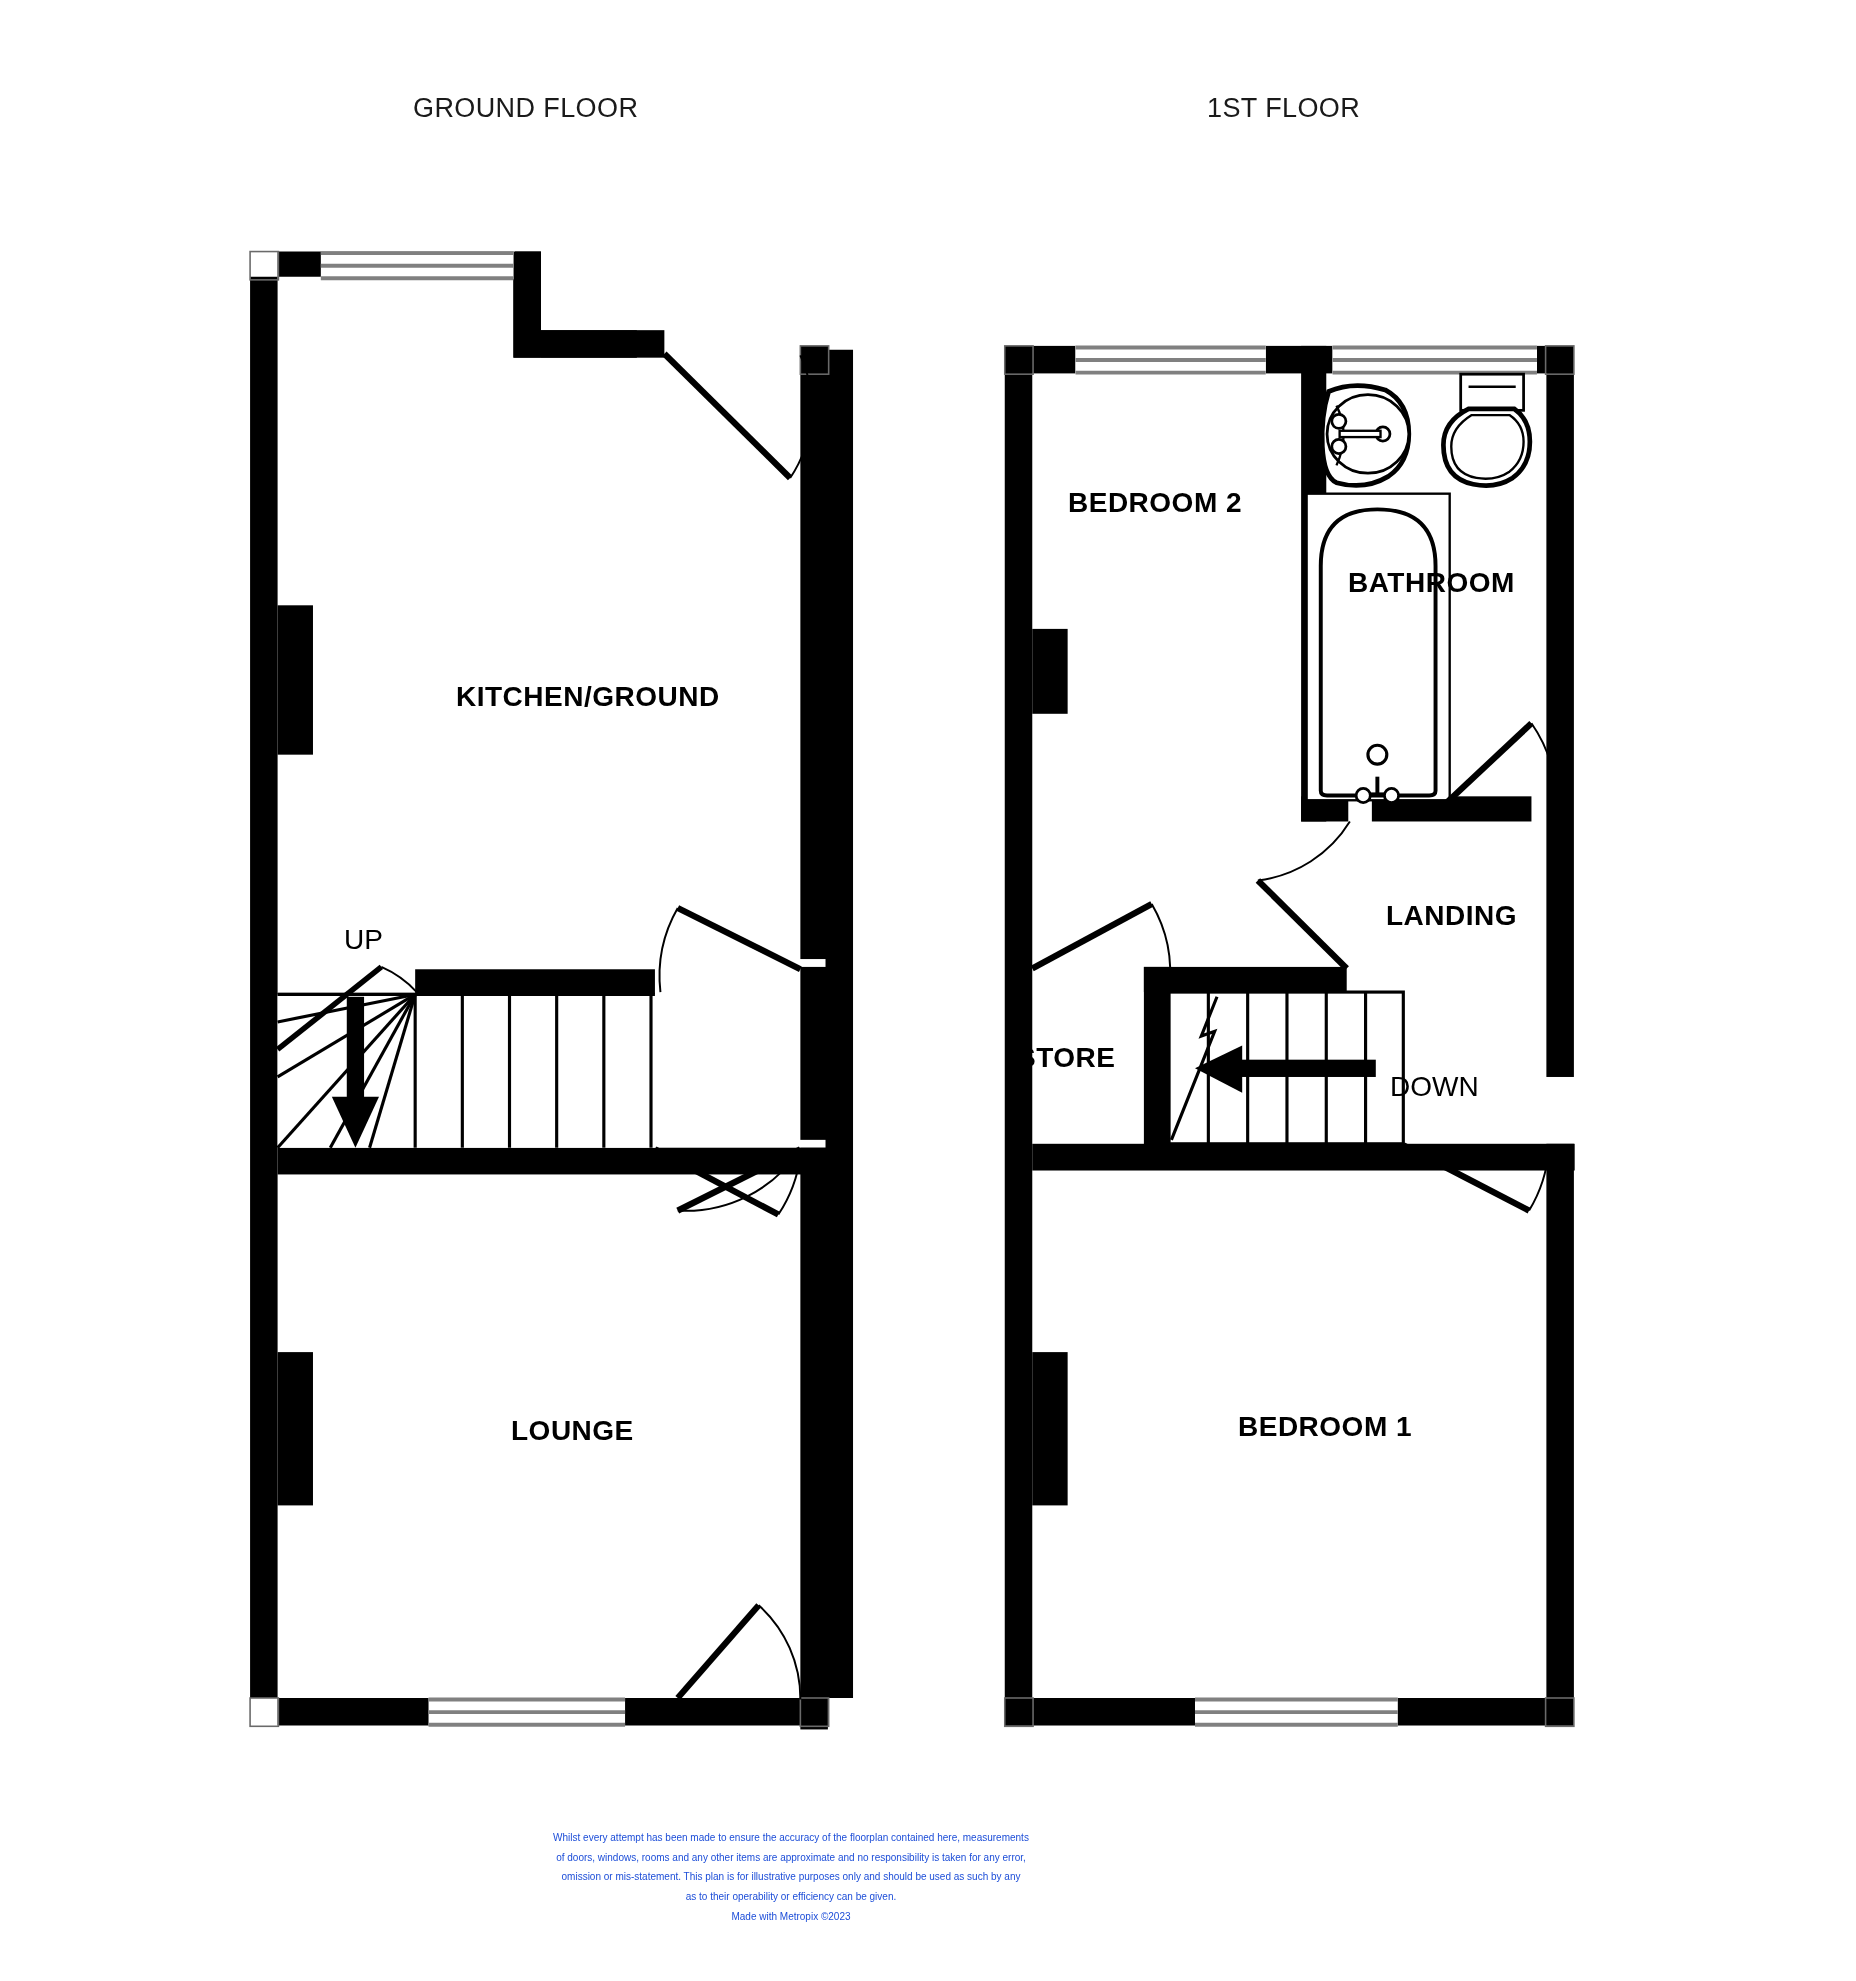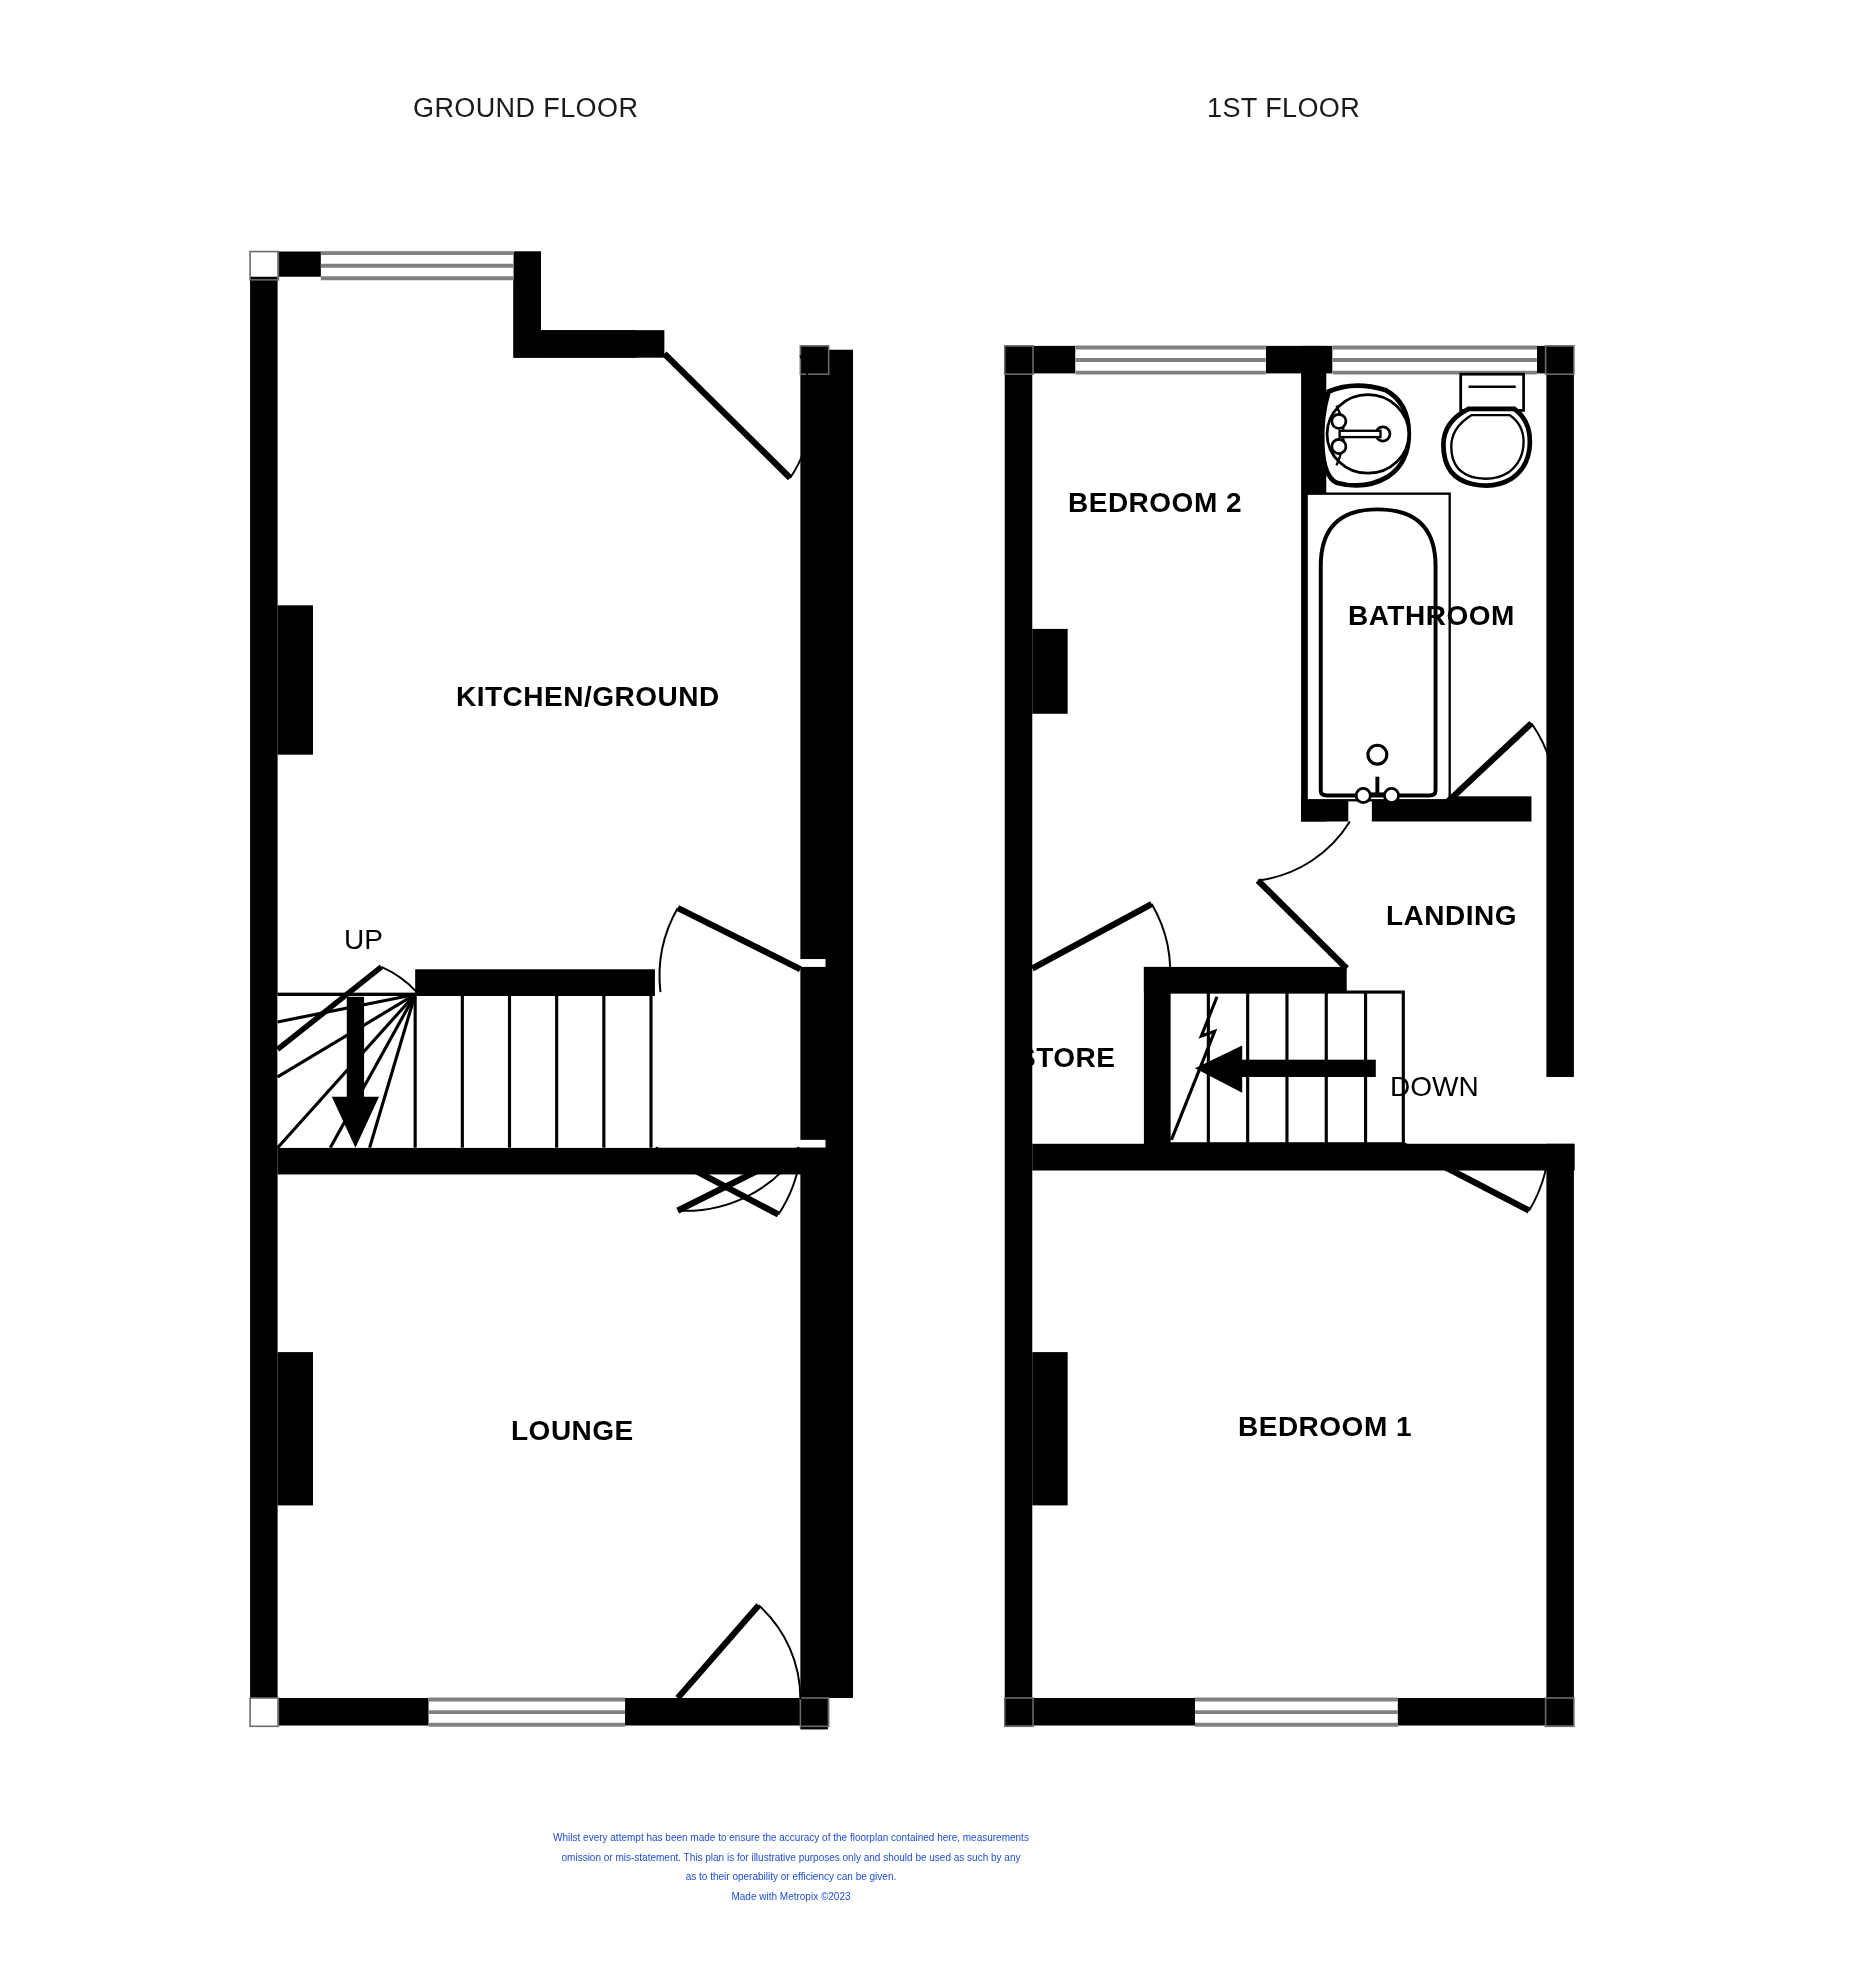--- a/index.html
+++ b/index.html
@@ -305,31 +305,32 @@
   </svg>
 
   <div class="room-label" id="lbl-kitchen" style="left:456px; top:681px;">KITCHEN/GROUND</div>
 
   <div class="room-label" id="lbl-lounge" style="left:511px; top:1415px;">LOUNGE</div>
 
   <div class="small-label" id="lbl-up" style="left:344px; top:924px;">UP</div>
 
   <div class="room-label" id="lbl-bed2" style="left:1068px; top:487px;">BEDROOM 2</div>
 
-  <div class="room-label" id="lbl-bath" style="left:1348px; top:600px;">BATHROOM</div>
+  <div class="room-label" id="lbl-bath" style="left:1348px; top:567px;">BATHROOM</div>
 
   <div class="room-label" id="lbl-landing" style="left:1386px; top:900px;">LANDING</div>
 
   <div class="room-label" id="lbl-store" style="left:1017px; top:1042px;">STORE</div>
 
   <div class="small-label" id="lbl-down" style="left:1390px; top:1053px;margin-top:18px;">DOWN</div>
 
   <div class="room-label" id="lbl-bed1" style="left:1238px; top:1411px;">BEDROOM 1</div>
 
   <div class="disclaimer">
     <div>Whilst every attempt has been made to ensure the accuracy of the floorplan contained here, measurements</div>
+    <div>of doors, windows, rooms and any other items are approximate and no responsibility is taken for any error,</div>
     <div>omission or mis-statement. This plan is for illustrative purposes only and should be used as such by any</div>
     <div>as to their operability or efficiency can be given.</div>
     <div>Made with Metropix ©2023</div>
   </div>
 
 </div>
 
 
 </body></html>

